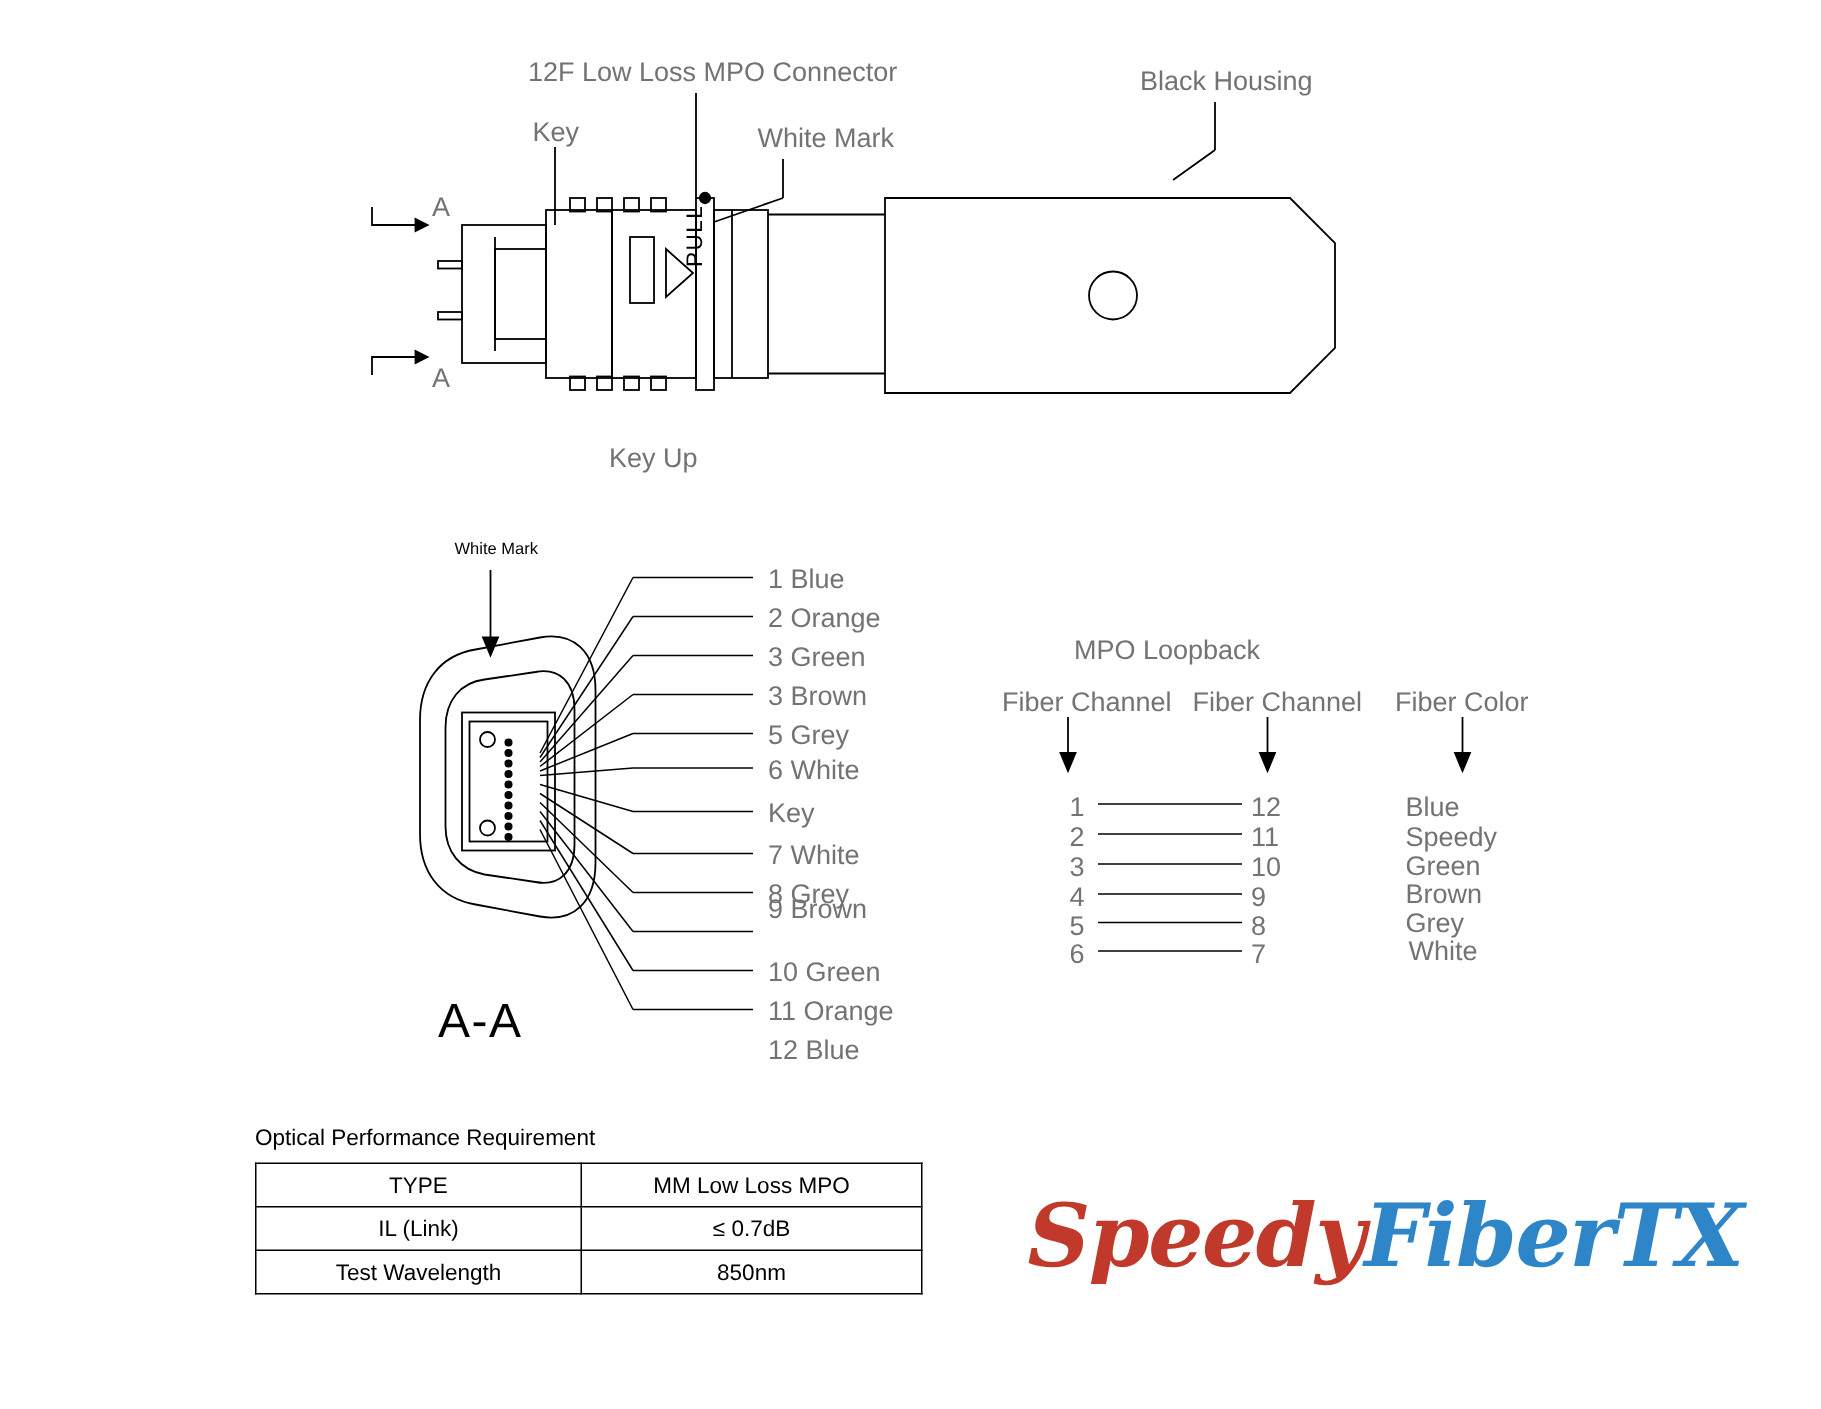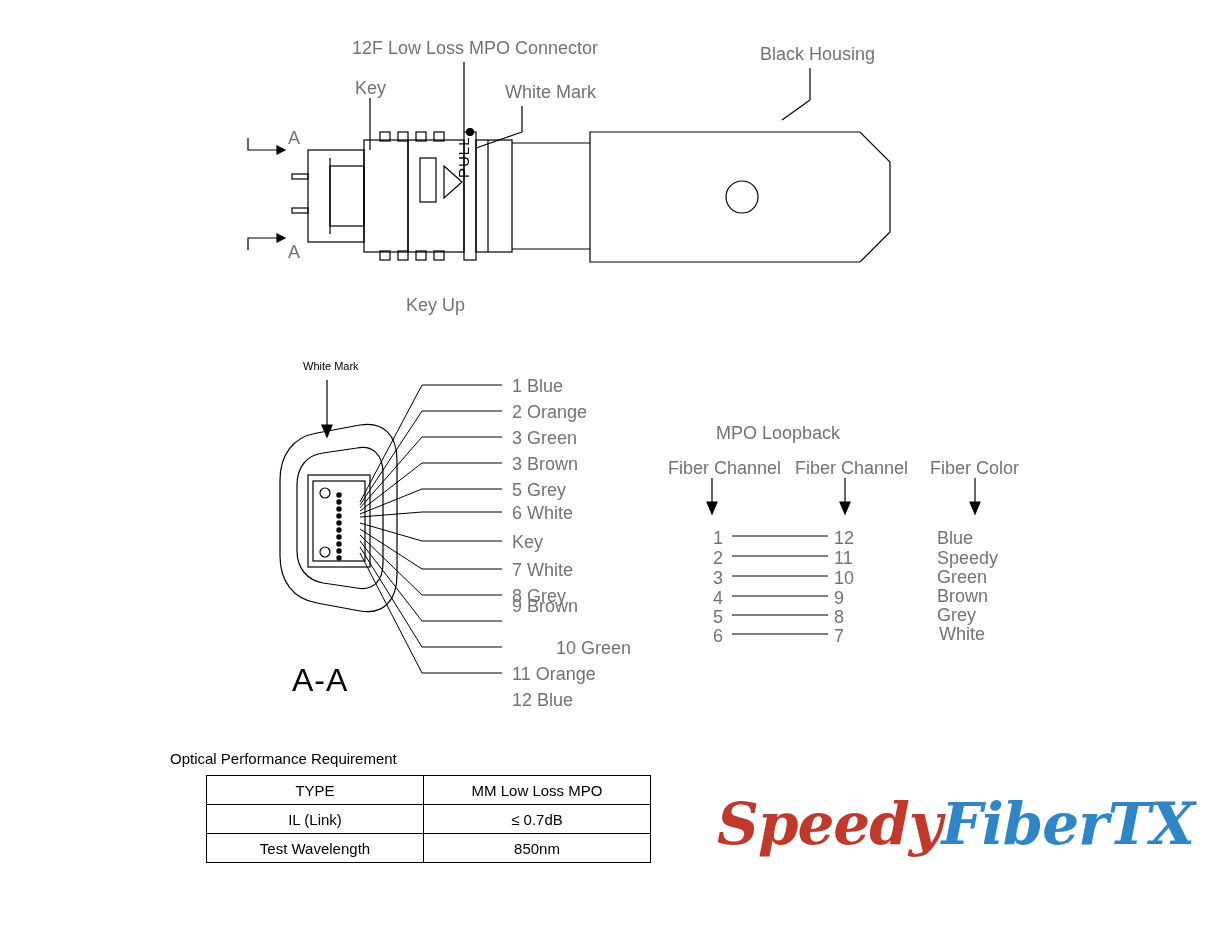--- a/index.html
+++ b/index.html
@@ -25,39 +25,37 @@
     white-space: nowrap;
   }
   .lbl-sm {
     font-size: 11px;
     white-space: nowrap;
   }
   svg { display: block; }
   .tbl {
     border-collapse: collapse;
     font-size: 15px;
-    margin-left: 36px;
   }
   .tbl td {
     border: 1px solid #000;
     text-align: center;
     padding: 5px 8px;
     height: 18px;
   }
   .tbl td.col1 { width: 200px; }
   .tbl td.col2 { width: 210px; }
   .caption { font-size: 15px; }
   .logo {
     font-family: "DejaVu Serif", serif;
     font-style: italic;
     font-weight: bold;
     font-size: 58px;
     letter-spacing: -1px;
     white-space: nowrap;
-    margin-left: 32px;
   }
   .logo .red { color: #c0392b; }
   .logo .blue { color: #2e86c8; }
   .aa-label {
     font-size: 32px;
     letter-spacing: 1px;
   }
   .pull-text {
     font-size: 15px;
     letter-spacing: 1px;
@@ -214,21 +212,21 @@
     <div class="lbl" style="position:absolute; top:0px;">1 Blue</div>
     <div class="lbl" style="position:absolute; top:26px;text-align:center;">2 Orange</div>
     <div class="lbl" style="position:absolute; top:52px;">3 Green</div>
     <div class="lbl" style="position:absolute; top:78px;">3 Brown</div>
     <div class="lbl" style="position:absolute; top:104px;">5 Grey</div>
     <div class="lbl" style="position:absolute; top:127px;">6 White</div>
     <div class="lbl" style="position:absolute; top:156px;">Key</div>
     <div class="lbl" style="position:absolute; top:184px;">7 White</div>
     <div class="lbl" style="position:absolute; top:210px;">8 Grey</div>
     <div class="lbl" style="position:absolute; top:220px;">9 Brown</div>
-    <div class="lbl" style="position:absolute; top:262px;margin-left:44px;">10 Green</div>
+    <div class="lbl" style="position:absolute; top:262px;">10 Green</div>
     <div class="lbl" style="position:absolute; top:288px;">11 Orange</div>
     <div class="lbl" style="position:absolute; top:314px;">12 Blue</div>
   </div>
 
   <div class="abs aa-label" style="left:292px; top:662px;">A-A</div>
 
   <div class="abs lbl" style="left:716px; top:423px;">MPO Loopback</div>
   <div class="abs lbl" style="left:668px; top:458px;">Fiber Channel</div>
   <div class="abs lbl" style="left:795px; top:458px;">Fiber Channel</div>
   <div class="abs lbl" style="left:930px; top:458px;">Fiber Color</div>

